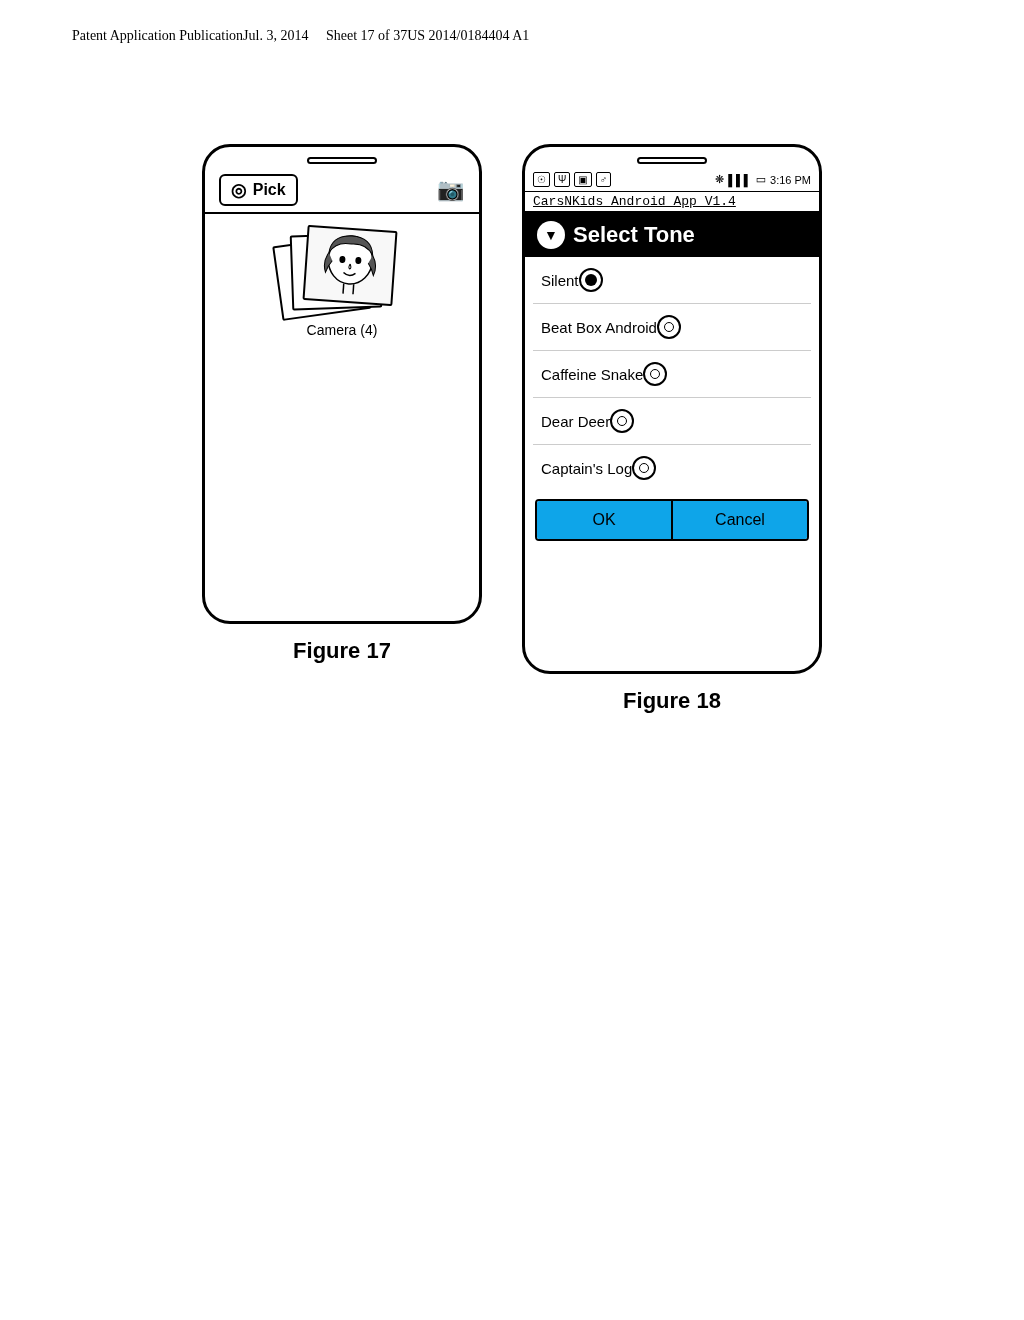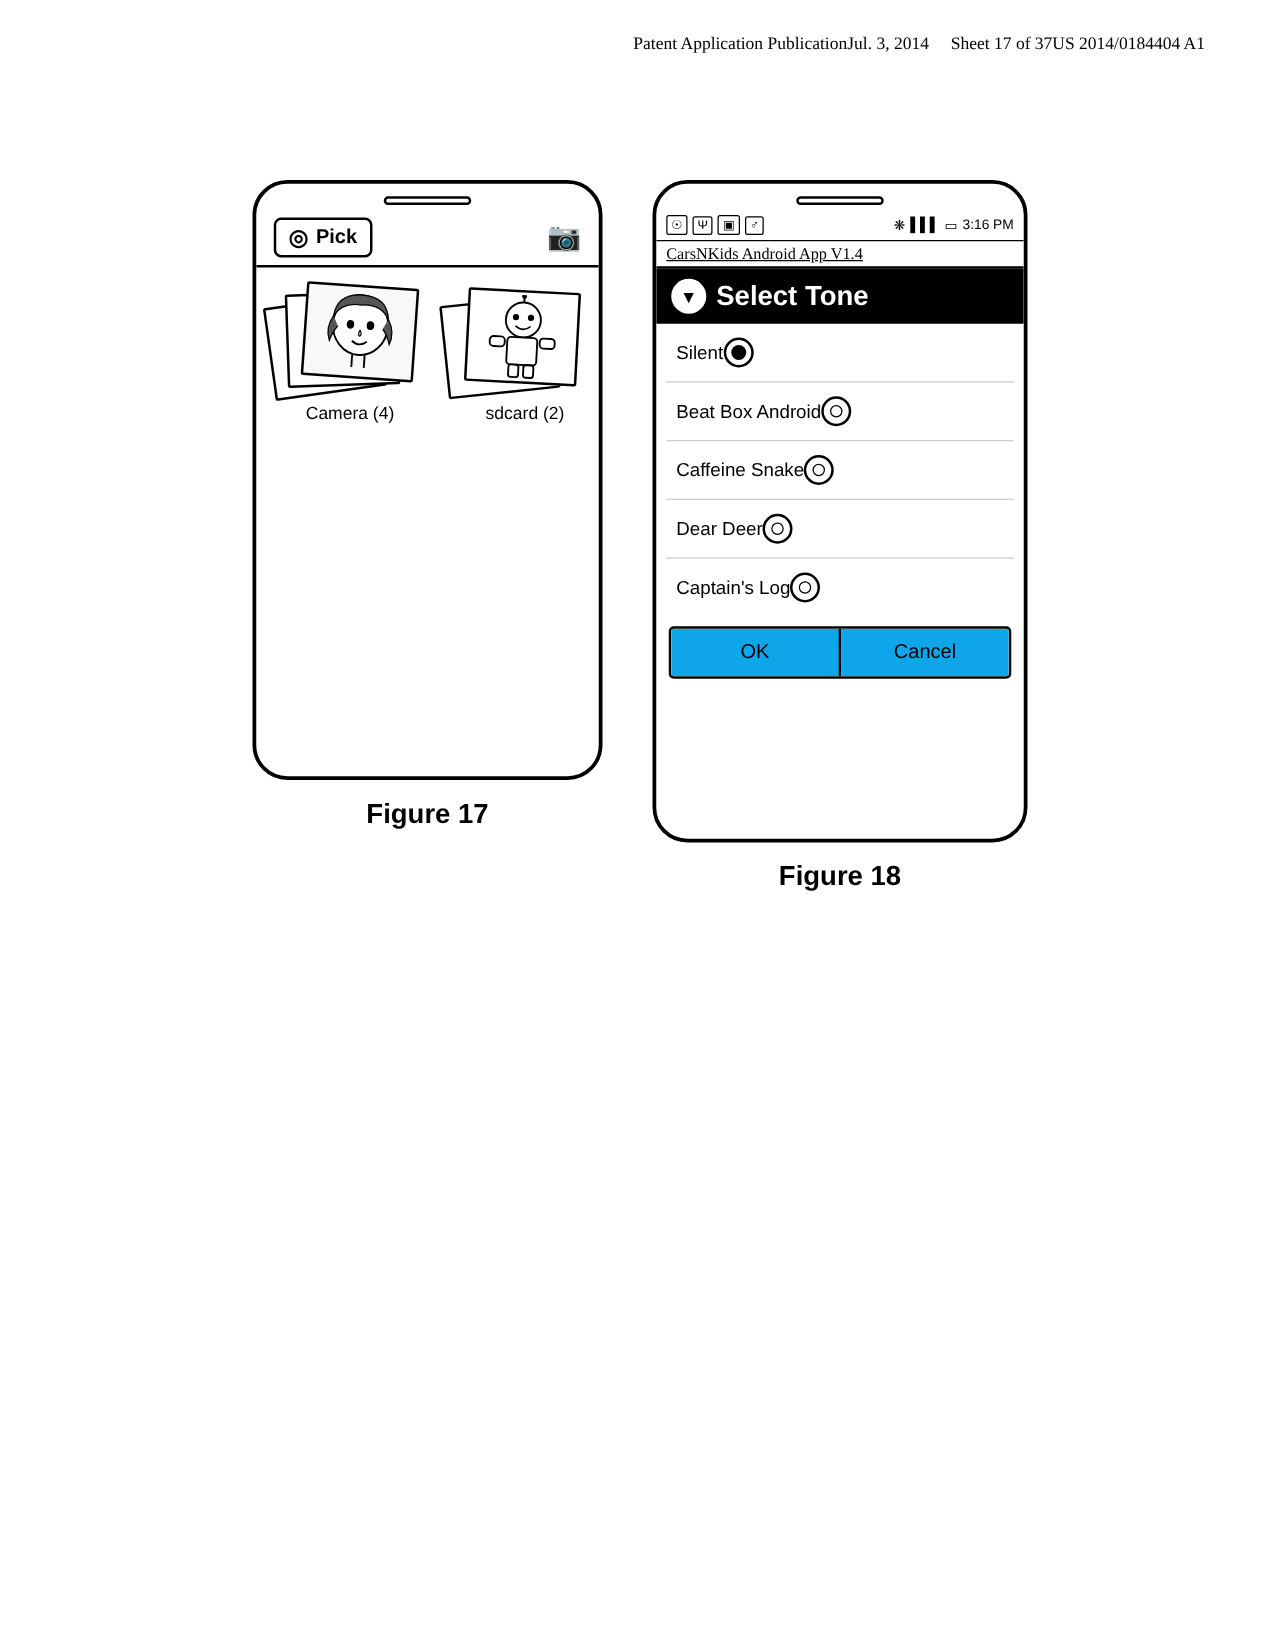--- a/index.html
+++ b/index.html
@@ -8,21 +8,21 @@
       font-family: 'Times New Roman', Times, serif;
       width: 1024px;
       height: 1320px;
       overflow: hidden;
       position: relative;
     }
 
     
     .page-header {
       display: flex;
-      justify-content: flex-end;
+      justify-content: flex-start;
       align-items: flex-start;
       padding: 28px 60px 0 60px;
       font-size: 14px;
       margin-left: 12px;
     }
 
     
     .figures-container {
       display: flex;
       justify-content: center;
@@ -88,21 +88,21 @@
       font-size: 18px;
     }
     .camera-icon-17 {
       font-size: 22px;
     }
 
     
     .photos-area {
       padding: 14px 10px 6px;
       display: flex;
-      flex-direction: row;
+      flex-direction: column;
       align-items: center;
       gap: 10px;
     }
     .photo-stack-wrap {
       display: flex;
       flex-direction: column;
       align-items: center;
       gap: 4px;
     }
     .photo-stack {
@@ -217,21 +217,21 @@
       align-items: center;
       gap: 4px;
       font-size: 11px;
     }
 
     
     .app-title-bar {
       border-bottom: 2px solid #000;
       padding: 2px 8px;
       font-size: 13px;
-      font-family: Liberation Serif, serif;
+      font-family: Liberation Mono, monospace;
       text-decoration: underline;
     }
 
     
     .select-tone-header {
       display: flex;
       align-items: center;
       gap: 8px;
       background: #000;
       color: #fff;
@@ -376,49 +376,20 @@
                 <path d="M34 41 Q40 46 46 41" stroke="#000" fill="none" stroke-width="1.5"></path>
 
                 <line x1="35" y1="52" x2="35" y2="62" stroke="#000" stroke-width="1.5"></line>
                 <line x1="45" y1="52" x2="45" y2="62" stroke="#000" stroke-width="1.5"></line>
               </svg>
             </div>
           </div>
           <span class="stack-label">Camera (4)</span>
         </div>
 
-        <div class="photo-stack-wrap">
-          <div class="photo-stack">
-            <div class="photo-card sd-card-1"></div>
-            <div class="photo-card sd-card-2">
-
-              <svg class="robot-svg" viewBox="0 0 80 68" xmlns="http://www.w3.org/2000/svg">
-
-                <ellipse cx="40" cy="20" rx="14" ry="14" fill="#fff" stroke="#000" stroke-width="1.5"></ellipse>
-
-                <circle cx="34" cy="18" r="2.5" fill="#000"></circle>
-                <circle cx="46" cy="18" r="2.5" fill="#000"></circle>
-
-                <path d="M34 25 Q40 30 46 25" stroke="#000" fill="none" stroke-width="1.2"></path>
-
-                <rect x="28" y="34" width="24" height="22" rx="3" fill="#fff" stroke="#000" stroke-width="1.5"></rect>
-
-                <rect x="14" y="34" width="12" height="8" rx="3" fill="#fff" stroke="#000" stroke-width="1.5"></rect>
-                <rect x="54" y="34" width="12" height="8" rx="3" fill="#fff" stroke="#000" stroke-width="1.5"></rect>
-
-                <rect x="30" y="56" width="8" height="10" rx="2" fill="#fff" stroke="#000" stroke-width="1.5"></rect>
-                <rect x="42" y="56" width="8" height="10" rx="2" fill="#fff" stroke="#000" stroke-width="1.5"></rect>
-
-                <line x1="40" y1="6" x2="40" y2="2" stroke="#000" stroke-width="1.5"></line>
-                <circle cx="40" cy="1" r="2" fill="#000"></circle>
-              </svg>
-            </div>
-          </div>
-          <span class="stack-label">sdcard (2)</span>
-        </div>
 
 
       </div>
     </div>
     <span class="figure-caption">Figure 17</span>
   </div>
 
   <div class="figure-wrap">
     <div class="phone phone-18">
 

